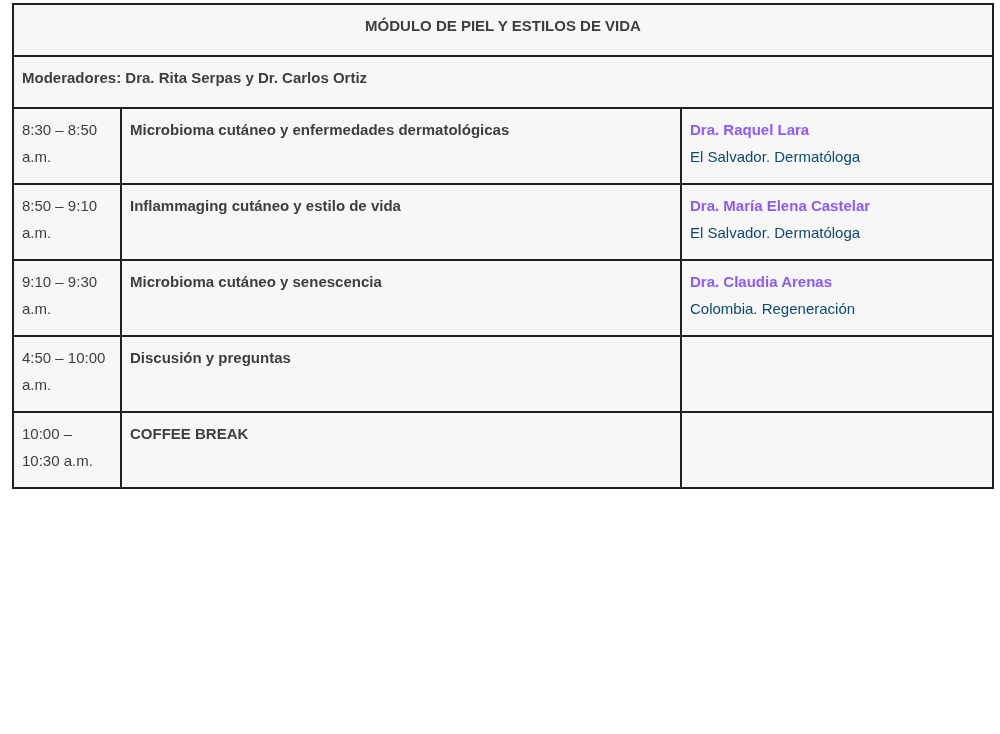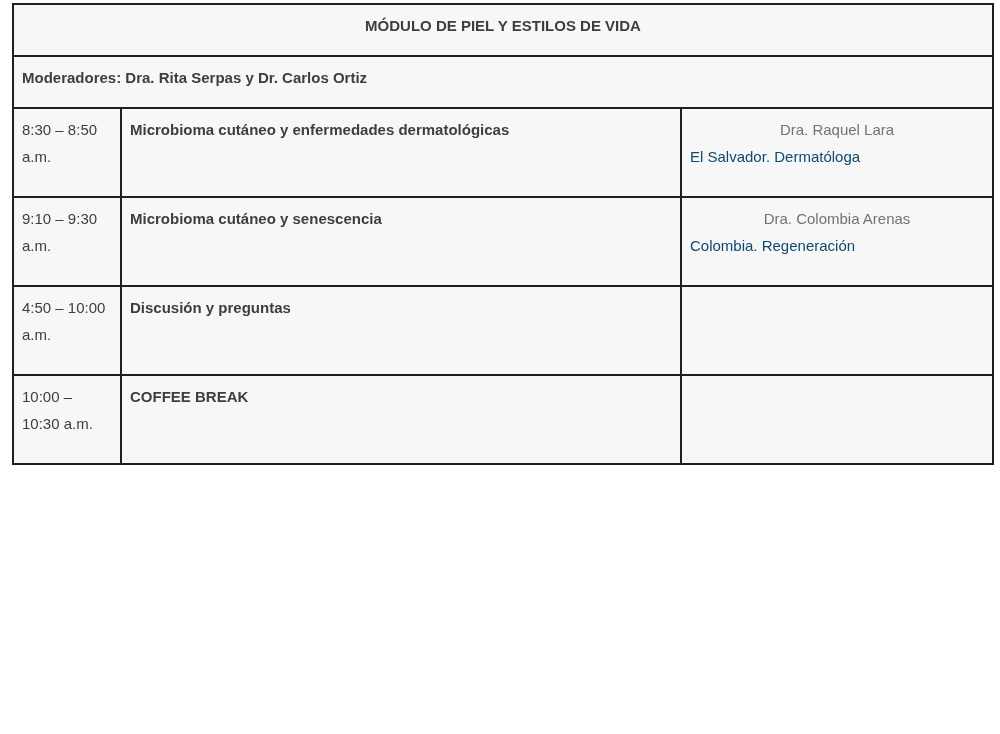--- a/index.html
+++ b/index.html
@@ -42,33 +42,32 @@
   }
   td.moderators-cell {
     text-align: left;
     vertical-align: middle;
     font-weight: bold;
     color: #1f1f1f;
     font-size: 15px;
     height: 36px;
     padding: 2px 8px;
   }
-  tr.session-row { height: 89px; }
+  tr.session-row { height: 76px; }
   td.time-cell {
     white-space: pre-line;
     color: #3e3e3e;
   }
   td.topic-cell {
     font-weight: bold;
     color: #1f1f1f;
   }
   .speaker-name {
-    font-weight: normal;
-    color: #737373;
-    text-align: center;
+    font-weight: bold;
+    color: #8b5cf6;
   }
   .speaker-detail {
     color: #0c4a6e;
   }
 </style>
 </head>
 <body>
 
 <div class="program-wrap">
   <table class="program">
@@ -88,27 +87,36 @@
       <tr class="session-row">
         <td class="time-cell">8:30 – 8:50
 a.m.</td>
         <td class="topic-cell">Microbioma cutáneo y enfermedades dermatológicas</td>
         <td class="speaker-cell">
           <div class="speaker-name">Dra. Raquel Lara</div>
           <div class="speaker-detail">El Salvador. Dermatóloga</div>
         </td>
       </tr>
 
+      <tr class="session-row">
+        <td class="time-cell">8:50 – 9:10
+a.m.</td>
+        <td class="topic-cell">Inflammaging cutáneo y estilo de vida</td>
+        <td class="speaker-cell">
+          <div class="speaker-name">Dra. María Elena Castelar</div>
+          <div class="speaker-detail">El Salvador. Dermatóloga</div>
+        </td>
+      </tr>
 
       <tr class="session-row">
         <td class="time-cell">9:10 – 9:30
 a.m.</td>
         <td class="topic-cell">Microbioma cutáneo y senescencia</td>
         <td class="speaker-cell">
-          <div class="speaker-name">Dra. Colombia Arenas</div>
+          <div class="speaker-name">Dra. Claudia Arenas</div>
           <div class="speaker-detail">Colombia. Regeneración</div>
         </td>
       </tr>
 
 
       <tr class="session-row">
         <td class="time-cell">4:50 – 10:00
 a.m.</td>
         <td class="topic-cell">Discusión y preguntas</td>
         <td class="speaker-cell">

